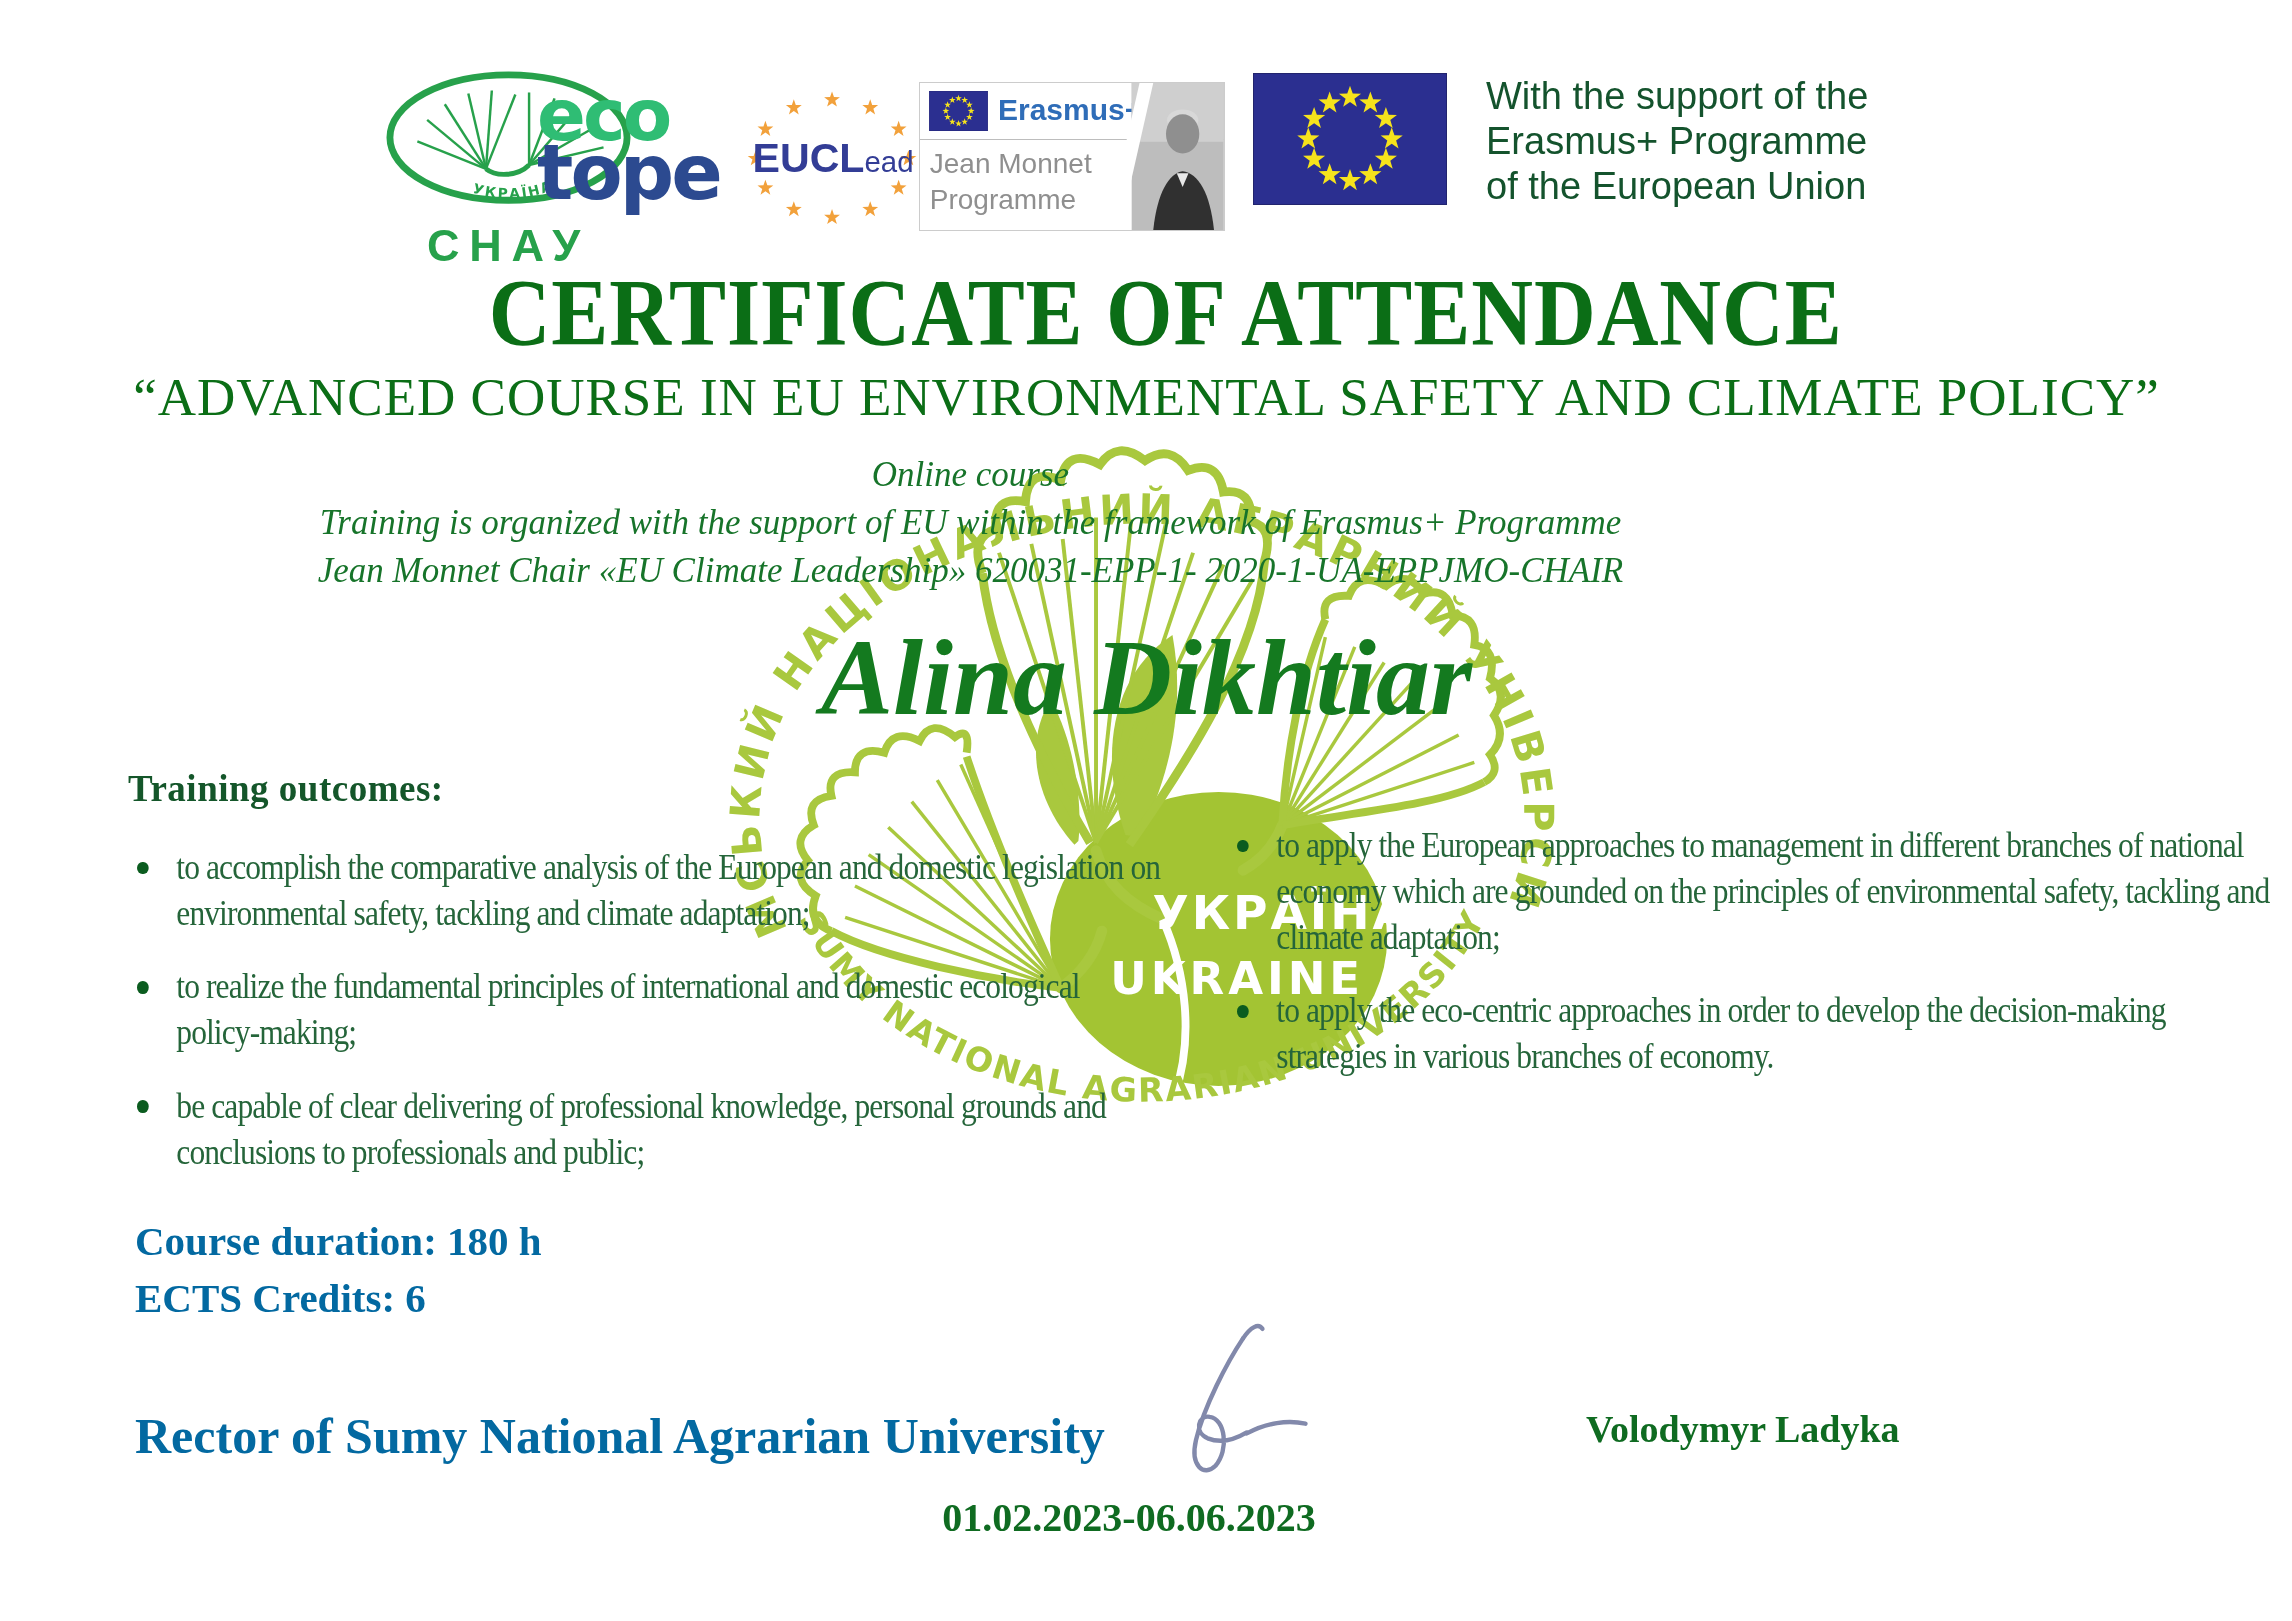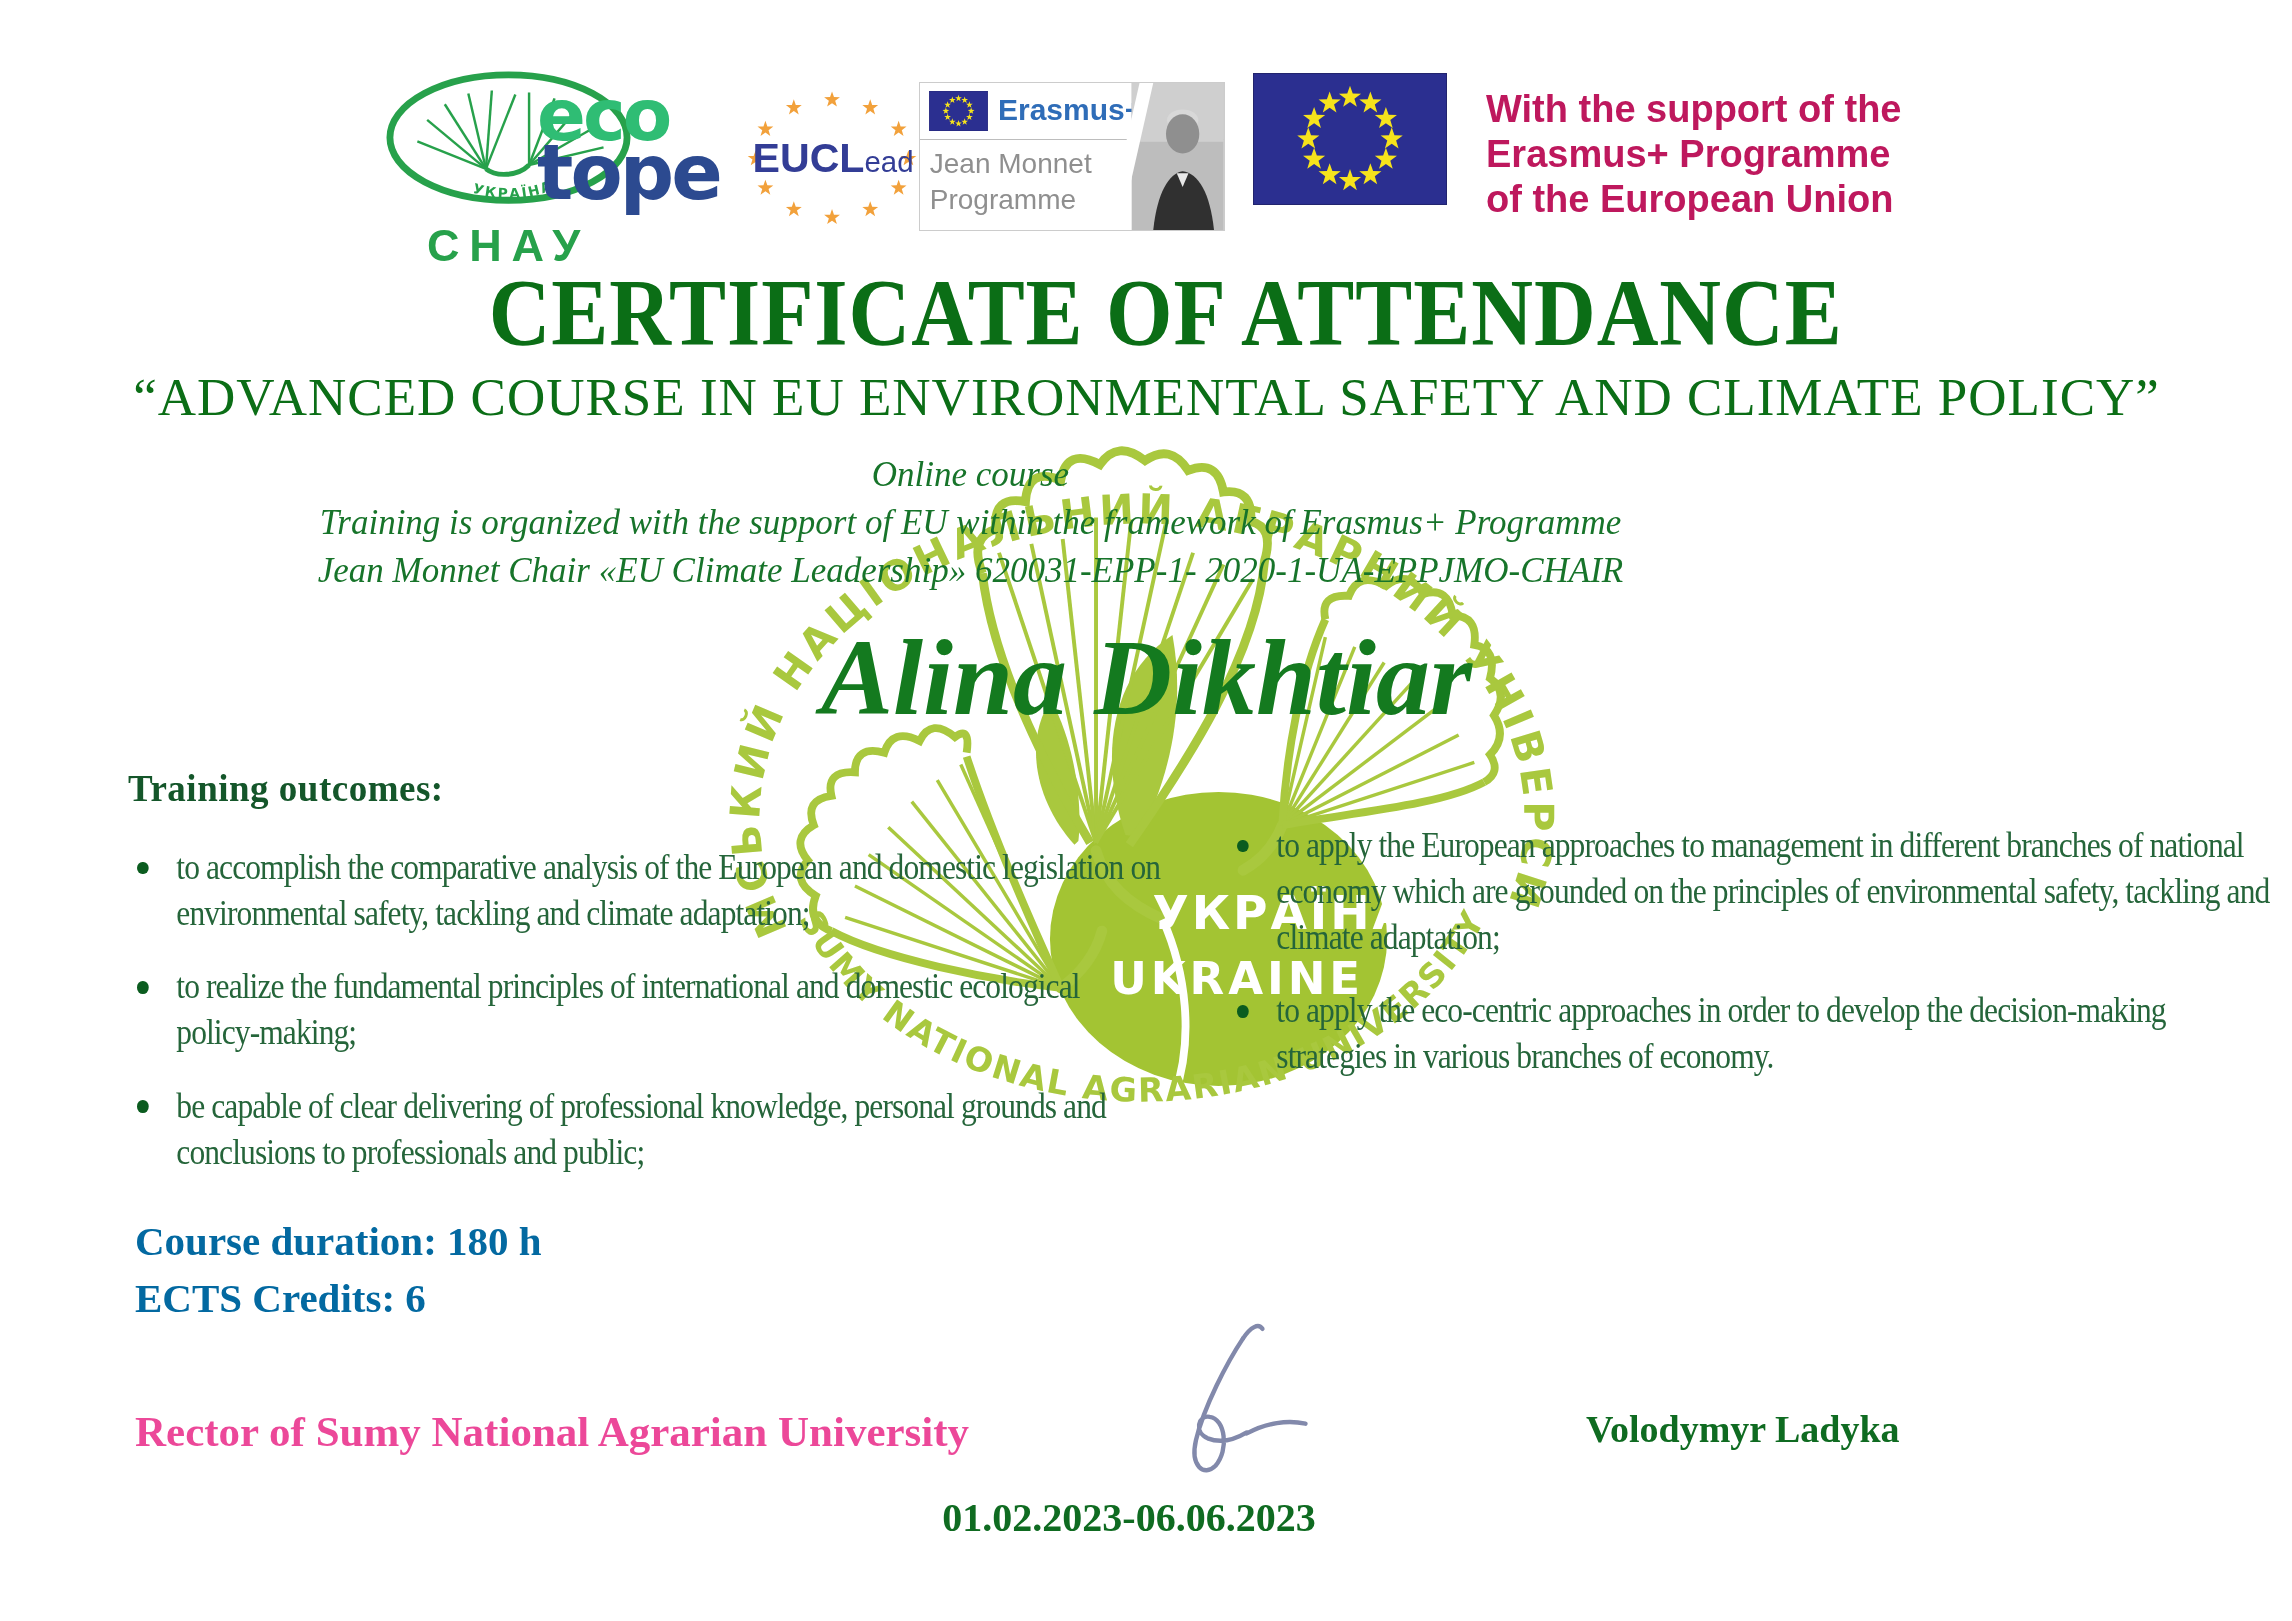--- a/index.html
+++ b/index.html
@@ -23,21 +23,21 @@
           border:1px solid #cccccc;box-sizing:border-box;}
   .jm-top{position:relative;height:56px;border-bottom:1px solid #bdbdbd;}
   .jm-flag{position:absolute;left:8.8px;top:7.8px;}
   .jm-erasmus{position:absolute;left:78px;top:9.8px;font-family:"Liberation Sans",sans-serif;
               font-size:30px;font-weight:bold;color:#2f6db8;}
   .jm-names{position:absolute;left:9.8px;top:63px;font-family:"Liberation Sans",sans-serif;
             font-size:28px;color:#8f8f8f;line-height:36px;}
   .jm-portrait{position:absolute;right:0;top:0;}
   .eu-flag-big{left:1253px;top:73px;}
   .eu-support{left:1486px;top:74px;font-family:"Liberation Sans",sans-serif;font-size:38px;
-              color:#be185d;line-height:45px;font-weight:700;margin-top:13px;}
+              color:#14532d;line-height:45px;font-weight:400;}
 
   
   .title-row{left:0;top:261px;width:2293px;text-align:center;color:#0b6e16;margin-left:19px;}
   .title-row .scale{display:inline-block;transform:scale(0.95,1.05);transform-origin:center;
                     font-weight:bold;font-size:90px;letter-spacing:1px;white-space:nowrap;}
   .subtitle-row{left:0;top:367px;width:2293px;text-align:center;font-weight:normal;
                 font-size:53px;color:#0b6e16;letter-spacing:1px;white-space:nowrap;}
   .course-lines{left:0;top:451px;width:1853px;text-align:center;font-style:italic;
                 font-size:35px;color:#17742a;line-height:48px;padding-left:44px;}
   .recipient-name{left:0;top:616px;width:2293px;text-align:center;font-weight:bold;
@@ -51,21 +51,21 @@
   .blist li{display:flex;margin-bottom:27.4px;}
   .blist .dot{flex:0 0 12.7px;width:12.7px;height:12.7px;border-radius:50%;background:#0b5c1f;
               margin-top:16.7px;margin-right:31px;}
   .list-left{left:137px;top:845px;width:1137px;}
   .list-right{left:1237px;top:823px;width:1157px;}
 
   
   .course-details{left:135px;top:1213px;font-weight:bold;font-size:41px;color:#0369a1;
                   line-height:57px;}
   .signature-svg{left:1098px;top:1321px;}
-  .signoff-role{left:135px;top:1407px;font-weight:bold;font-size:43px;color:#ec4899;}
+  .signoff-role{left:135px;top:1407px;font-weight:bold;font-size:50px;color:#0369a1;}
   .signoff-name{left:1586px;top:1407px;font-weight:bold;font-size:38px;color:#0f6b21;}
   .dates-row{left:12px;top:1494px;width:2234px;text-align:center;font-weight:bold;
              font-size:40px;color:#0f6b21;}
 </style>
 </head>
 <body>
 
 <div class="page">
 
   <svg class="watermark" viewBox="0 0 2339 1654" xmlns="http://www.w3.org/2000/svg" xmlns:xlink="http://www.w3.org/1999/xlink">

